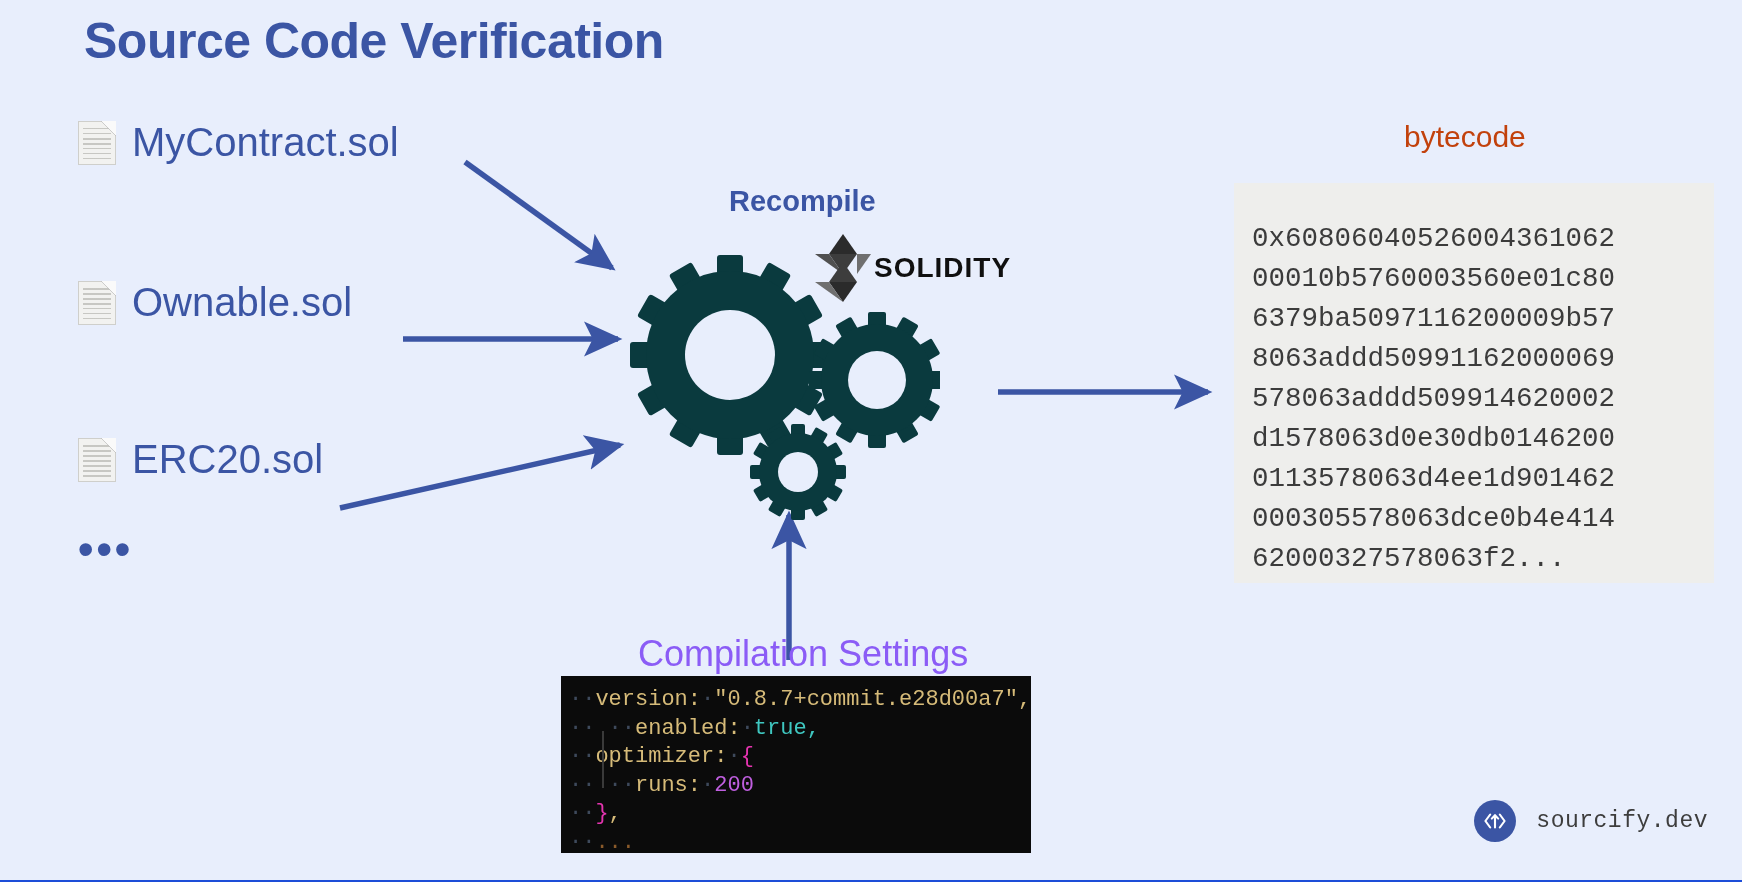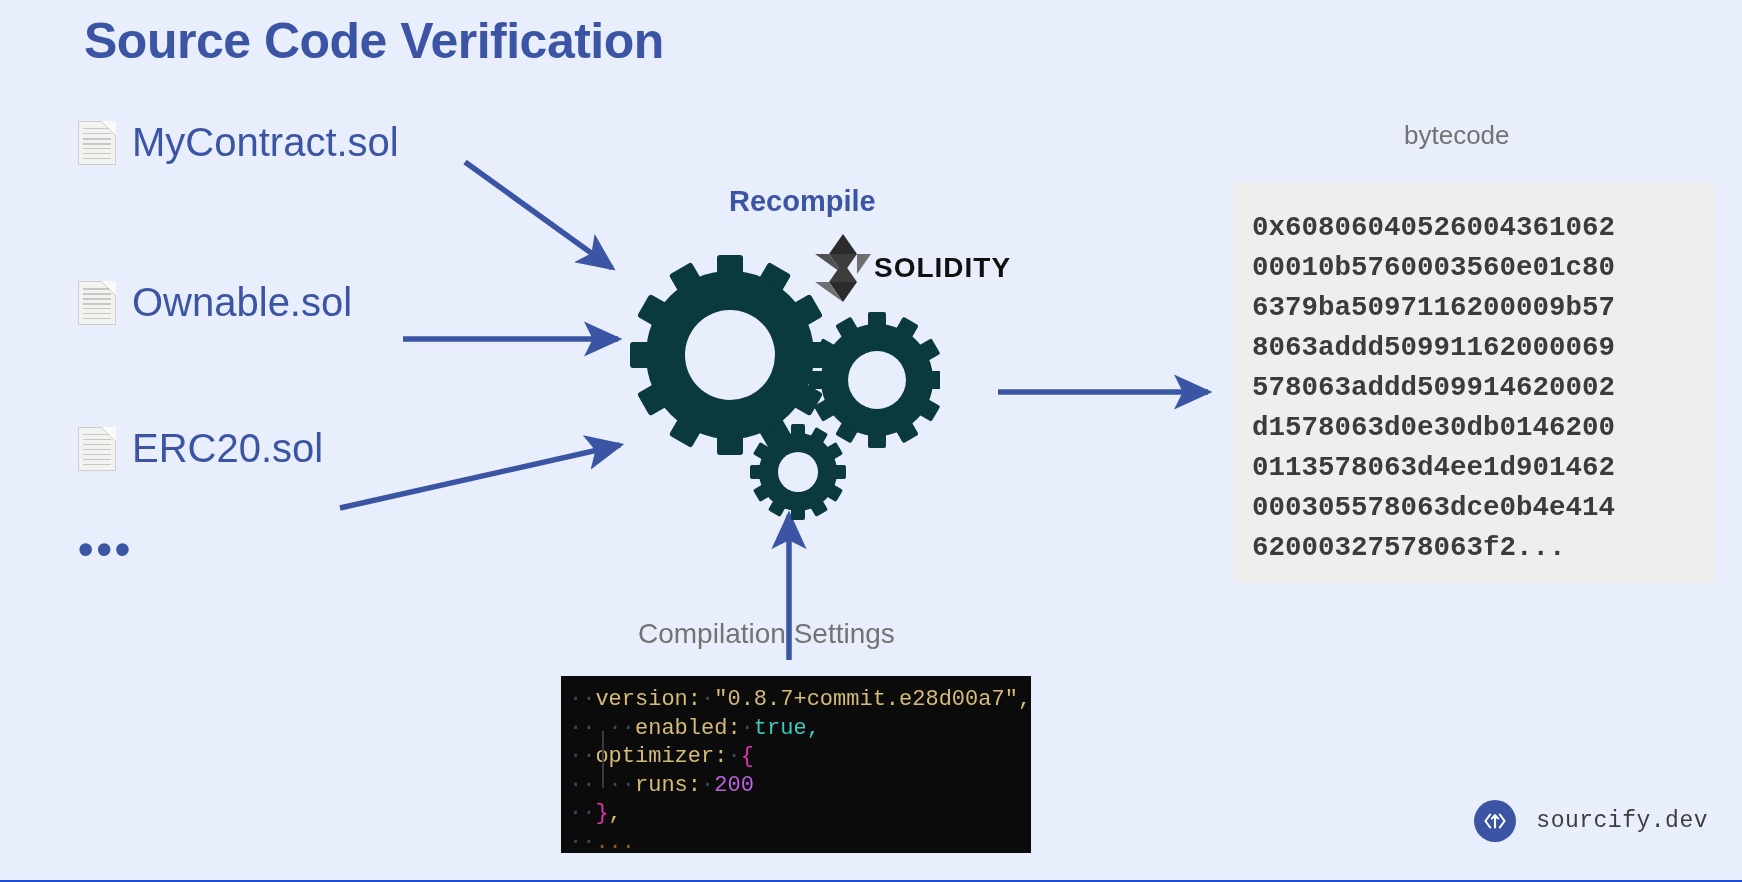--- a/index.html
+++ b/index.html
@@ -78,21 +78,21 @@
   .file-icon .fold2 {
     position: absolute;
     right: 0; top: 0;
     width: 0; height: 0;
     border-right: 15px solid #fafafa;
     border-bottom: 15px solid transparent;
   }
 
   #file-0 { left: 78px; top: 120px; }
   #file-1 { left: 78px; top: 280px; }
-  #file-2 { left: 78px; top: 426px; }
+  #file-2 { left: 78px; top: 437px; }
 
   #file-ellipsis {
     position: absolute;
     left: 78px;
     top: 527px;
     color: #3b55a4;
     font-size: 44px;
     font-weight: bold;
     letter-spacing: 3px;
     line-height: 1;
@@ -140,51 +140,50 @@
     position: absolute;
     left: 630px;
     top: 250px;
   }
 
   
   #bytecode-label {
     position: absolute;
     left: 1404px;
     top: 120px;
-    font-size: 26px;
-    color: #737373;
+    font-size: 30px;
+    color: #c2410c;
     white-space: nowrap;
   }
   #bytecode-panel {
     position: absolute;
     left: 1234px;
     top: 183px;
     width: 480px;
     height: 400px;
     background: #eeeeec;
     box-sizing: border-box;
-    padding: 25px 0 0 18px;
-    font-weight: bold;
+    padding: 36px 0 0 18px;
   }
   #bytecode-text {
     font-family: "Liberation Mono", monospace;
     font-size: 27.5px;
     line-height: 40px;
     color: #3b3b3b;
     white-space: pre;
     letter-spacing: 0px;
   }
 
   
   #compilation-label {
     position: absolute;
     left: 638px;
-    top: 618px;
-    font-size: 28px;
-    color: #737373;
+    top: 633px;
+    font-size: 36px;
+    color: #8b5cf6;
     white-space: nowrap;
   }
   #settings-code {
     position: absolute;
     left: 561px;
     top: 676px;
     width: 470px;
     height: 177px;
     background: #0b0b0b;
     box-sizing: border-box;

